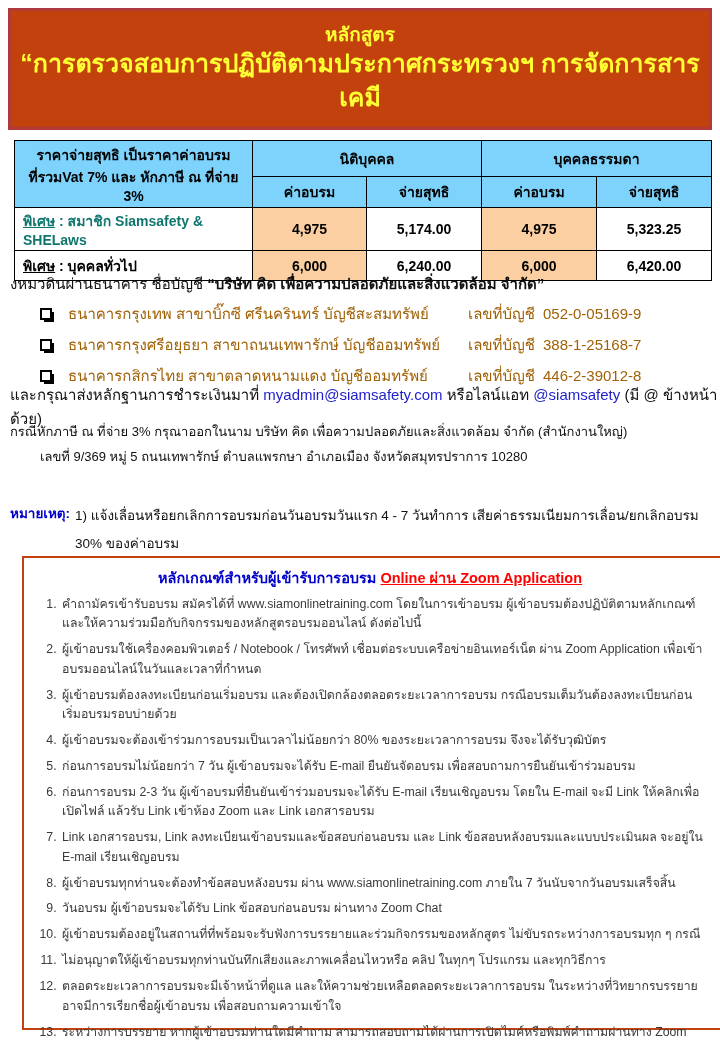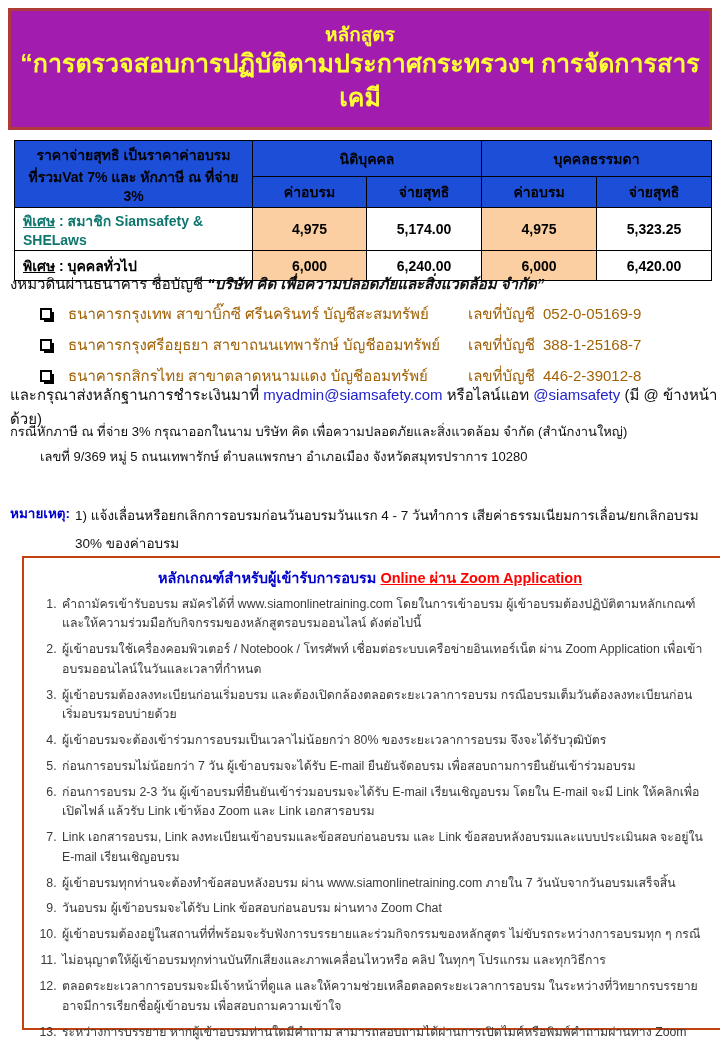--- a/index.html
+++ b/index.html
@@ -5,47 +5,47 @@
   * { margin:0; padding:0; box-sizing:border-box; }
   html,body { background:#fff; }
   body {
     width:720px; height:1040px; overflow:hidden; position:relative;
     font-family:"Liberation Sans","DejaVu Sans",sans-serif;
     color:#222;
   }
   
   .banner {
     position:absolute; left:8px; top:8px; width:704px; height:122px;
-    background:#a21caf; border:3px solid #b03a3a;
+    background:#c2410c; border:3px solid #b03a3a;
     display:flex; flex-direction:column; justify-content:center; align-items:center;
     text-align:center; color:#ffff33;
   }
   .banner .sub { font-size:19px; font-weight:bold; line-height:1.25; }
   .banner .ttl { font-size:25px; font-weight:bold; line-height:1.35; }
   
   table.price {
     position:absolute; left:14px; top:140px; width:697px;
     border-collapse:collapse; table-layout:fixed;
     font-size:14px; font-weight:bold; color:#000;
   }
   table.price td {
     border:1.5px solid #000; text-align:center; vertical-align:middle;
     padding:2px 4px;
   }
-  .hdr  { background:#1d4ed8; }
+  .hdr  { background:#7dd3fc; }
   .valc { background:#fbcfa2; }
   .rowlabel { text-align:left !important; padding-left:8px !important; background:#fff; }
   .blue-label { color:#0f766e; }
   .u { text-decoration:underline; }
   tr.h1 td { height:36px; }
   tr.h2 td { height:31px; }
   tr.d  td { height:30px; }
   
   .pay-intro { position:absolute; left:10px; top:272px; font-size:15px; color:#111; }
-  .pay-intro b { font-weight:bold;font-style:italic; }
+  .pay-intro b { font-weight:bold; }
   .banks { position:absolute; left:40px; top:298px; width:660px; font-size:15px; color:#a16207; }
   .bank-row { display:flex; align-items:center; height:31px; }
   .chk {
     width:12px; height:12px; border:2px solid #000; background:#fff;
     box-shadow:3px 3px 0 -1px #000; display:inline-block; margin-right:16px; flex:0 0 auto;
   }
   .bank-name { flex:0 0 400px; }
   .acct-label { margin-right:8px; }
   .proof { position:absolute; left:10px; top:383px; font-size:15px; color:#111; }
   .link-blue { color:#2222cc; text-decoration:none; cursor:pointer; }

